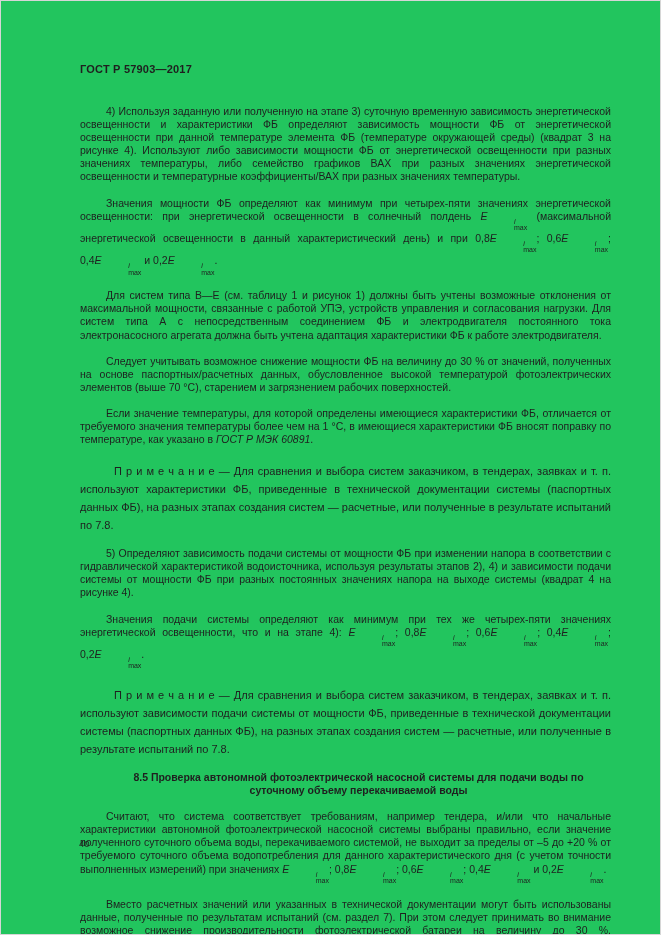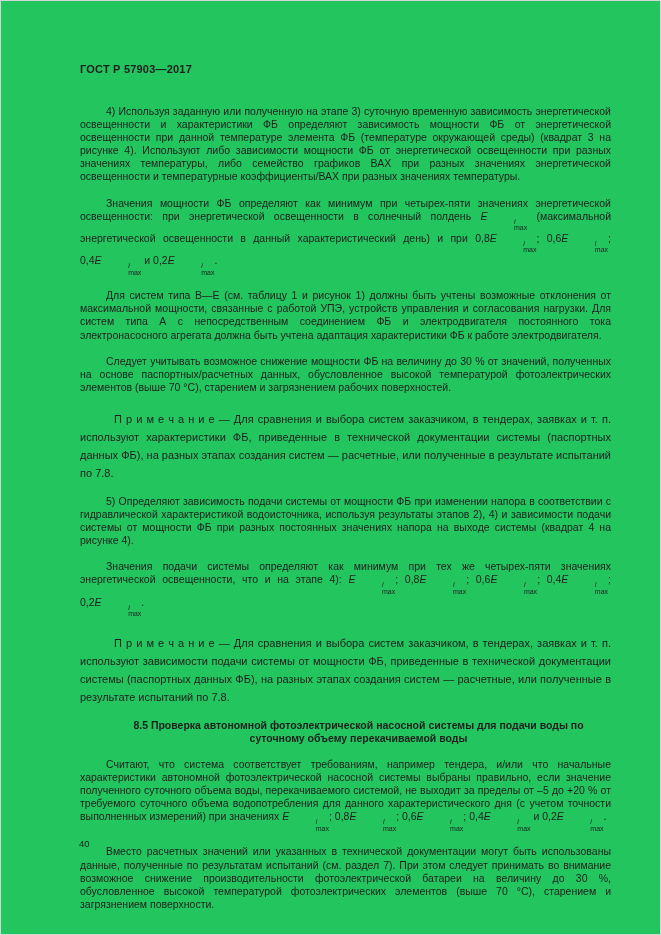--- a/index.html
+++ b/index.html
@@ -85,20 +85,21 @@
             <span class="smax">max</span>
           </span></span>; 0,4<span class="fE"><i>E</i><span class="stk">
             <span class="si">i</span>
             <span class="smax">max</span>
           </span></span> и 0,2<span class="fE"><i>E</i><span class="stk">
             <span class="si">i</span>
             <span class="smax">max</span>
           </span></span>.</p>
       <p class="body">Для систем типа В—Е (см. таблицу 1 и рисунок 1) должны быть учтены возможные отклонения от максимальной мощности, связанные с работой УПЭ, устройств управления и согласования нагрузки. Для систем типа А с непосредственным соединением ФБ и электродвигателя постоянного тока электронасосного агрегата должна быть учтена адаптация характеристики ФБ к работе электродвигателя.</p>
       <p class="body">Следует учитывать возможное снижение мощности ФБ на величину до 30 % от значений, полученных на основе паспортных/расчетных данных, обусловленное высокой температурой фотоэлектрических элементов (выше 70 °С), старением и загрязнением рабочих поверхностей.</p>
+      <p class="body">Если значение температуры, для которой определены имеющиеся характеристики ФБ, отличается от требуемого значения температуры более чем на 1 °С, в имеющиеся характеристики ФБ вносят поправку по температуре, как указано в <i>ГОСТ Р МЭК 60891</i>.</p>
       <p class="note">П р и м е ч а н и е  —  Для сравнения и выбора систем заказчиком, в тендерах, заявках и т. п. используют характеристики ФБ, приведенные в технической документации системы (паспортных данных ФБ), на разных этапах создания систем — расчетные, или полученные в результате испытаний по 7.8.</p>
       <p class="body">5) Определяют зависимость подачи системы от мощности ФБ при изменении напора в соответствии с гидравлической характеристикой водоисточника, используя результаты этапов 2), 4) и зависимости подачи системы от мощности ФБ при разных постоянных значениях напора на выходе системы (квадрат 4 на рисунке 4).</p>
       <p class="body">Значения подачи системы определяют как минимум при тех же четырех-пяти значениях энергетической освещенности, что и на этапе 4): <span class="fE"><i>E</i><span class="stk">
             <span class="si">i</span>
             <span class="smax">max</span>
           </span></span>; 0,8<span class="fE"><i>E</i><span class="stk">
             <span class="si">i</span>
             <span class="smax">max</span>
           </span></span>; 0,6<span class="fE"><i>E</i><span class="stk">
             <span class="si">i</span>

